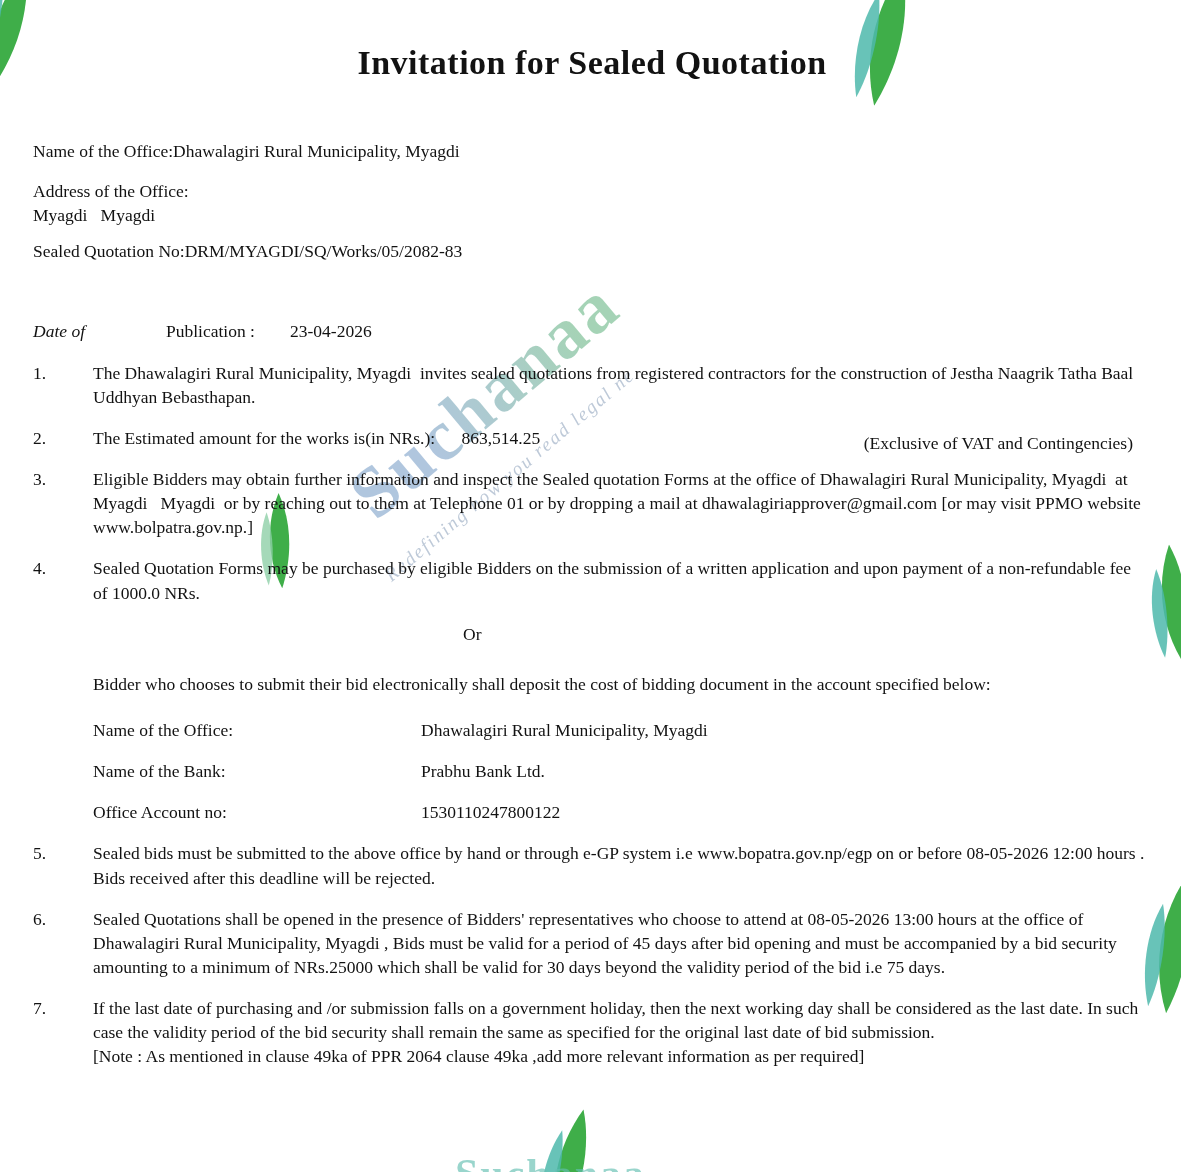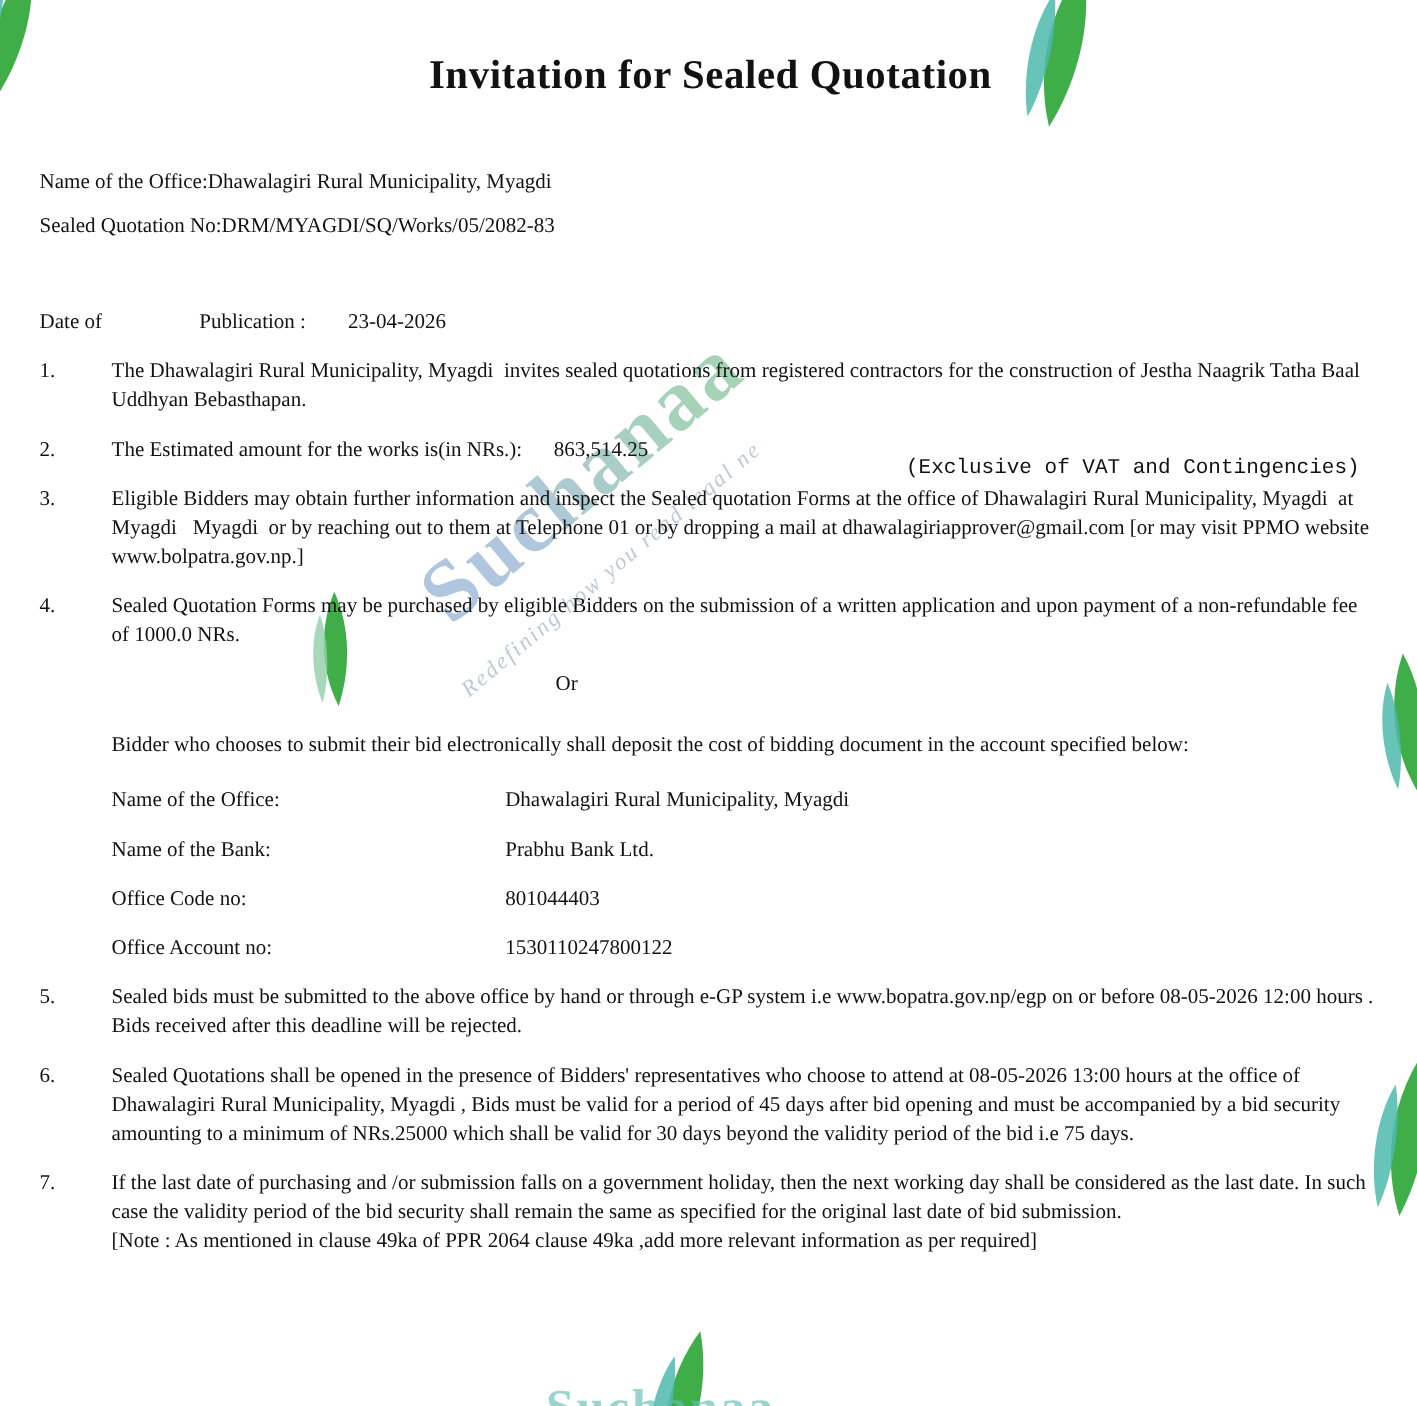--- a/index.html
+++ b/index.html
@@ -47,28 +47,28 @@
   
   .page { position:relative; z-index:1; padding:16px 30px 0 33px; }
   .title {
     text-align:center; font-size:34px; font-weight:bold;
     letter-spacing:0.5px; margin-top:24px; margin-bottom:52px;
   }
   .hdr-line { margin-bottom:0; }
   .addr-block { margin-top:16px; }
   .sq-line { margin-top:12px; }
   .pub-line { margin-top:17px; }
-  .pub-w1 { display:inline-block; width:133px; }
+  .pub-w1 { display:inline-block; width:133px;font-style:italic; }
   .pub-w2 { display:inline-block; width:124px;margin-top:39px; }
 
   .item { display:flex; margin-top:17px; }
   .item .num { flex:0 0 60px; }
   .item .itext { flex:1; padding-right:4px; }
   .itext-flex { display:flex; align-items:flex-end; }
-  .vat-note { margin-left:auto; padding-right:14px; position:relative; top:16px; white-space:nowrap;font-family:Liberation Mono, monospace; }
+  .vat-note { margin-left:auto; padding-right:14px; position:relative; top:5px; white-space:nowrap; }
   .item-note { margin-top:0px; }
 
   .or-line { margin-top:17px; margin-left:430px; }
   .elec-line { margin-top:26px; padding-left:60px; padding-right:4px; }
 
   .bank-block { margin-top:22px; padding-left:60px; }
   .bank-row { margin-bottom:17px; }
   .bank-row:last-child { margin-bottom:0; }
   .bank-label { display:inline-block; width:328px; vertical-align:top; }
   .bank-value { display:inline-block; vertical-align:top; }
@@ -105,20 +105,24 @@
   <div class="wm-sub">Redefining how you read legal ne</div>
   <div class="wm-bottom">Suchanaa</div>
 </div>
 
 <div class="page">
 
   <h1 class="title">Invitation for Sealed Quotation</h1>
 
   <div class="hdr-line pre"><span>Name of the Office:</span><span>Dhawalagiri Rural Municipality, Myagdi</span></div>
 
+  <div class="addr-block">
+    <div class="pre">Address of the Office:</div>
+    <div class="pre">Myagdi   Myagdi</div>
+  </div>
 
   <div class="sq-line pre"><span>Sealed Quotation No:</span><span>DRM/MYAGDI/SQ/Works/05/2082-83</span></div>
 
   <div class="pub-line">
     <span class="pub-w1 pre">Date of</span><span class="pub-w2 pre">Publication :</span><span class="pre">23-04-2026</span>
   </div>
 
   <div class="item">
     <span class="num">1.</span>
     <div class="itext pre">The Dhawalagiri Rural Municipality, Myagdi  invites sealed quotations from registered contractors for the construction of Jestha Naagrik Tatha Baal Uddhyan Bebasthapan.</div>
@@ -147,23 +151,20 @@
   <div class="elec-line pre">Bidder who chooses to submit their bid electronically shall deposit the cost of bidding document in the account specified below:</div>
 
   <div class="bank-block">
     <div class="bank-row">
       <span class="bank-label pre">Name of the Office:</span><span class="bank-value pre">Dhawalagiri Rural Municipality, Myagdi</span>
     </div>
     <div class="bank-row">
       <span class="bank-label pre">Name of the Bank:</span><span class="bank-value pre">Prabhu Bank Ltd.</span>
     </div>
     <div class="bank-row">
-      <span class="bank-label pre">Office Code no:</span><span class="bank-value pre">801044403</span>
-    </div>
-    <div class="bank-row">
       <span class="bank-label pre">Office Account no:</span><span class="bank-value pre">1530110247800122</span>
     </div>
   </div>
 
   <div class="item">
     <span class="num">5.</span>
     <div class="itext pre">Sealed bids must be submitted to the above office by hand or through e-GP system i.e www.bopatra.gov.np/egp on or before 08-05-2026 12:00 hours . Bids received after this deadline will be rejected.</div>
   </div>
 
   <div class="item">

